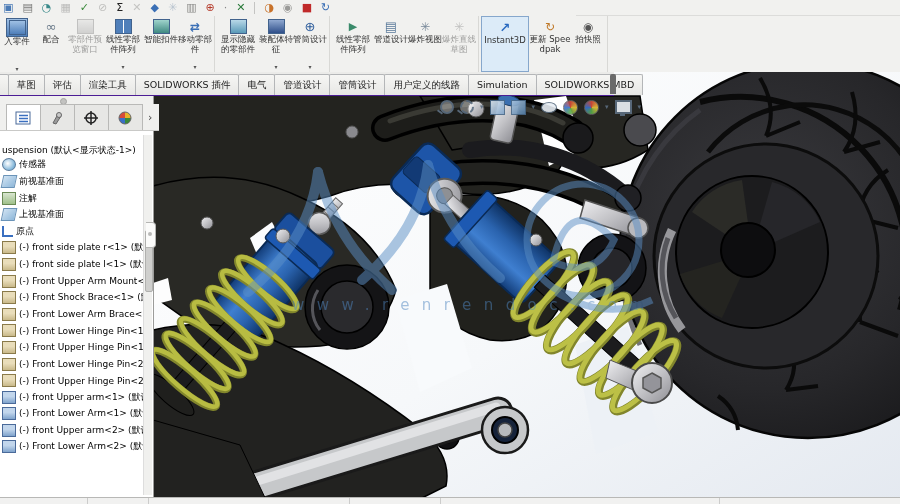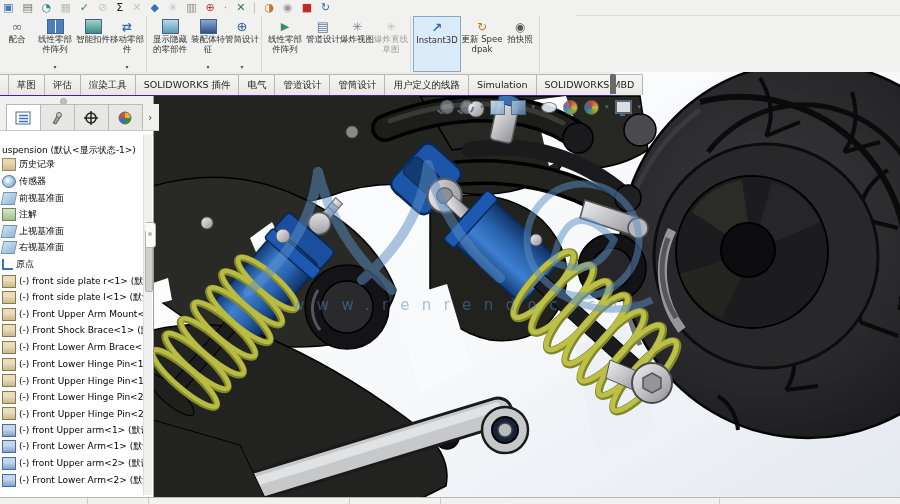--- a/index.html
+++ b/index.html
@@ -100,25 +100,39 @@
       <span class="qi div"></span>
       <span class="qi" style="color: rgb(200, 114, 42);">◑</span>
       <span class="qi" style="color: rgb(154, 154, 152);">◉</span>
       <span class="qi" style="color: rgb(192, 42, 42);">■</span>
       <span class="qi" style="color: rgb(58, 111, 181);">↻</span>
     </div>
 <div class="qa-line"></div>
 
 <div class="ribbon">
 
+<div class="rbtn">
+      <span class="ri ri-box">
+          <i style="display:block;width:15px;height:13px;border:1px solid #41628c;background:linear-gradient(180deg,#9fc0e4,#4f7fba)"></i>
+        </span>
+      <span class="rl">入零件</span>
+      <span class="dd">▾</span>
+    </div>
       <div class="rbtn">
       <span class="ri ri-clip">
           <i style="color:#6a7a8a;font-size:13px">∞</i>
         </span>
       <span class="rl">配合</span>
+      <span class="dd"></span>
+    </div>
+      <div class="rbtn disabled">
+      <span class="ri ri-gray">
+          <i style="display:block;width:15px;height:13px;border:1px solid #888;background:linear-gradient(180deg,#ddd,#aaa)"></i>
+        </span>
+      <span class="rl">零部件预览窗口</span>
       <span class="dd"></span>
     </div>
       <div class="rbtn wide">
       <span class="ri ri-grid">
           <i style="display:block;width:15px;height:13px;border:1px solid #41628c;background:linear-gradient(90deg,#4f7fba 45%,#fff 45%,#fff 55%,#4f7fba 55%),linear-gradient(180deg,#9fc0e4,#4f7fba)"></i>
         </span>
       <span class="rl">线性零部件阵列</span>
       <span class="dd">▾</span>
     </div>
       <div class="rbtn">
@@ -498,43 +512,35 @@
     </div>
     <div class="pmore">›</div>
   </div>
   <div class="tree">
     <div class="trow root">
       <span class="ti none"></span>
       <span>uspension (默认&lt;显示状态-1&gt;)</span>
     </div>
     <div>
 
-    <div class="trow">
-          <span class="ti ic-history"></span>
-          <span>历史记录</span>
-        </div>
           <div class="trow">
           <span class="ti ic-sensor"></span>
           <span>传感器</span>
         </div>
           <div class="trow">
           <span class="ti ic-plane"></span>
           <span>前视基准面</span>
         </div>
           <div class="trow">
           <span class="ti ic-annot"></span>
           <span>注解</span>
         </div>
           <div class="trow">
           <span class="ti ic-plane"></span>
           <span>上视基准面</span>
-        </div>
-          <div class="trow">
-          <span class="ti ic-plane"></span>
-          <span>右视基准面</span>
         </div>
           <div class="trow">
           <span class="ti ic-origin"></span>
           <span>原点</span>
         </div>
           <div class="trow">
           <span class="ti ic-part"></span>
           <span>(-) front side plate r&lt;1&gt; (默认</span>
         </div>
           <div class="trow">

